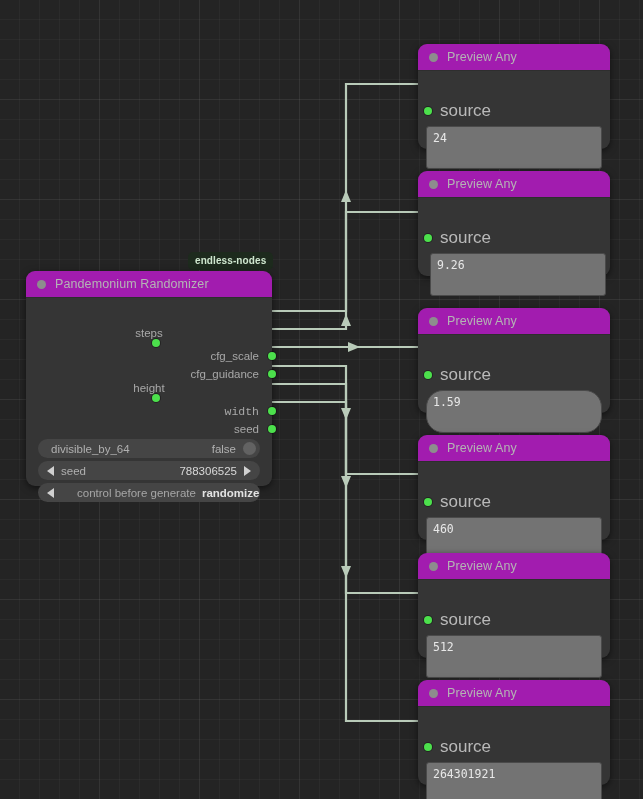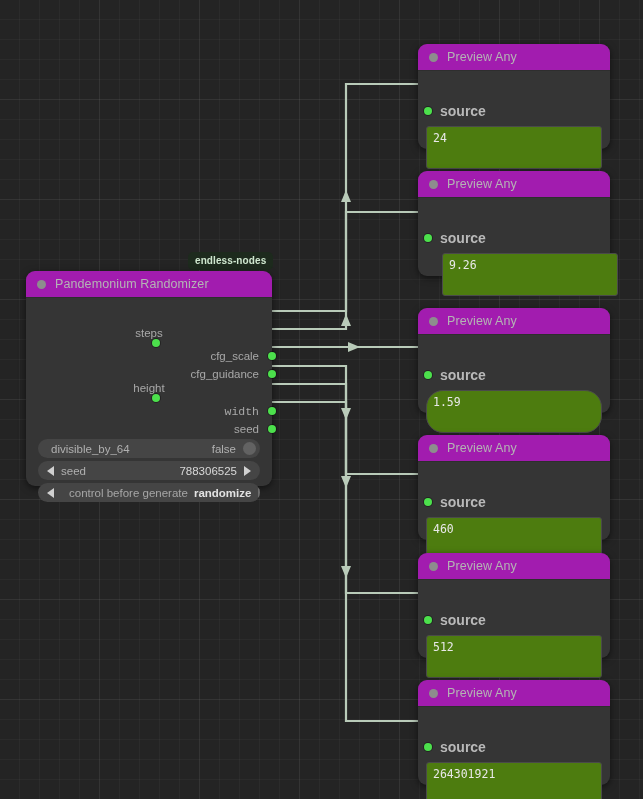--- a/index.html
+++ b/index.html
@@ -115,22 +115,22 @@
     height: 18px;
     display: flex;
     align-items: center;
   }
   .slot-in .slot-dot {
     margin-left: -4px;
     margin-right: 8px;
   }
   .slot-in .slot-label {
     color: #b9b9b9;
-    font-size: 14px;
-    font-weight: bold;
+    font-size: 17px;
+    font-weight: normal;
   }
 
   
   .widget {
     position: absolute;
     height: 19px;
     border-radius: 10px;
     background: #454545;
     display: flex;
     align-items: center;
@@ -167,34 +167,34 @@
     border-right: 7px solid #d0d0d0;
     margin-left: 9px;
     margin-right: 7px;
   }
   .arrow-r {
     border-left: 7px solid #d0d0d0;
     margin-left: 7px;
     margin-right: 9px;
   }
   .arrow-r.dim { border-left-color: #6d6d6d; }
-  .widget.combo .w-name { margin-left: 8px; color: #a6a6a6; }
+  .widget.combo .w-name { margin-left: 16px; color: #a6a6a6; }
   .widget.combo .w-value {
     margin-left: 6px;
     margin-right: auto;
     color: #e2e2e2;
     font-weight: bold;
   }
   .widget.counter .w-name { margin-left: 0; }
   .widget.counter .w-value { margin-right: 0; }
 
   
   .textbox {
     position: absolute;
-    background: #4d7c0f;
+    background: #737373;
     border: 1px solid #4a4a4a;
     border-radius: 3px;
     box-sizing: border-box;
     color: #e8e8e8;
     font-family: "DejaVu Sans Mono", monospace;
     font-size: 11.5px;
     padding: 4px 6px;
     overflow: hidden;
     white-space: pre;
   }
@@ -308,21 +308,21 @@
     <div class="node-header">
       <span class="node-dot"></span>
       <span class="node-title">Preview Any</span>
     </div>
     <div class="node-divider"></div>
     <div class="node-body">
       <div class="slot-in" style="top:31px; left:10px;">
         <span class="slot-dot"></span>
         <span class="slot-label">source</span>
       </div>
-      <div class="textbox" style="left:24px; top:55px; width:176px; height:43px;">9.26</div>
+      <div class="textbox" style="left:12px; top:55px; width:176px; height:43px;">9.26</div>
     </div>
   </div>
 
   <div class="node" style="left:418px; top:308px; width:192px; height:105px;">
     <div class="node-header">
       <span class="node-dot"></span>
       <span class="node-title">Preview Any</span>
     </div>
     <div class="node-divider"></div>
     <div class="node-body">

